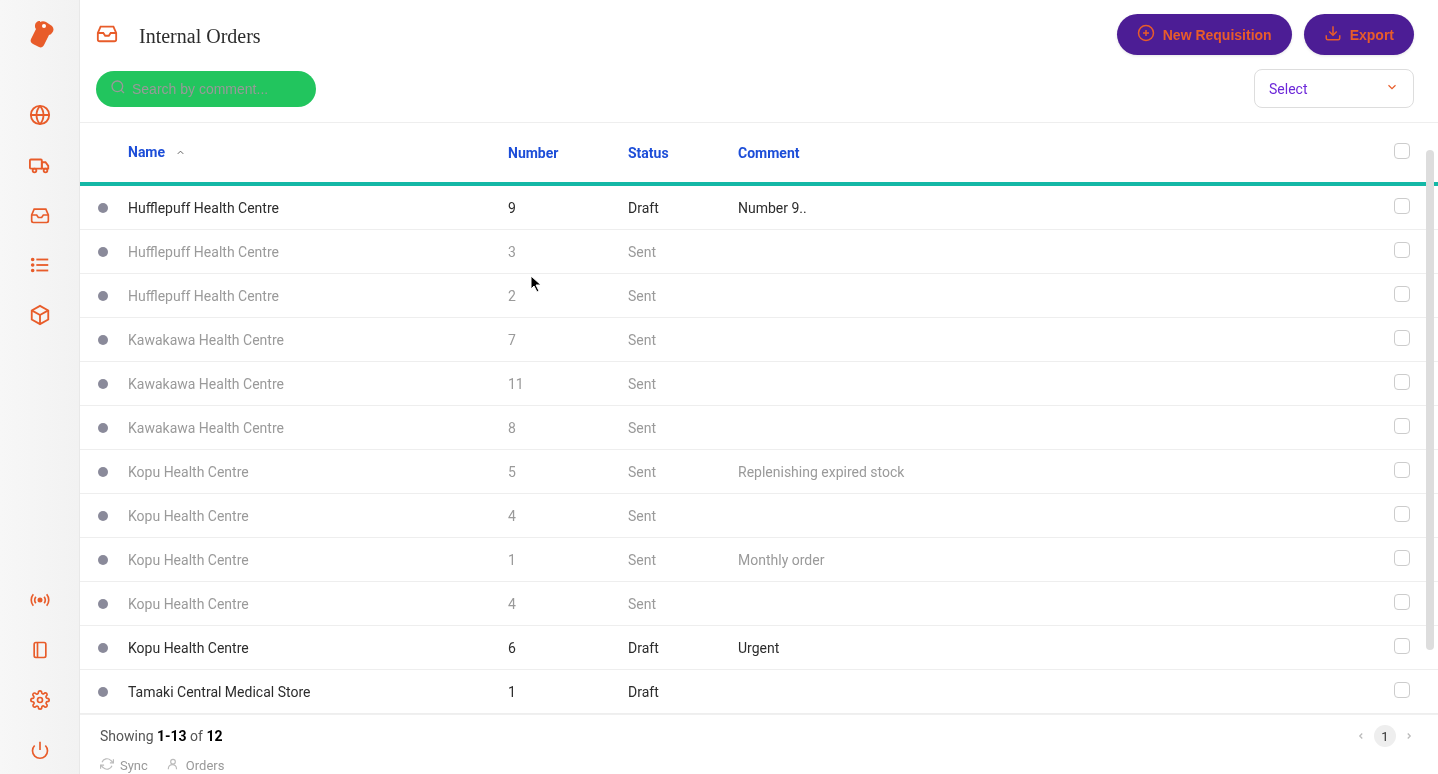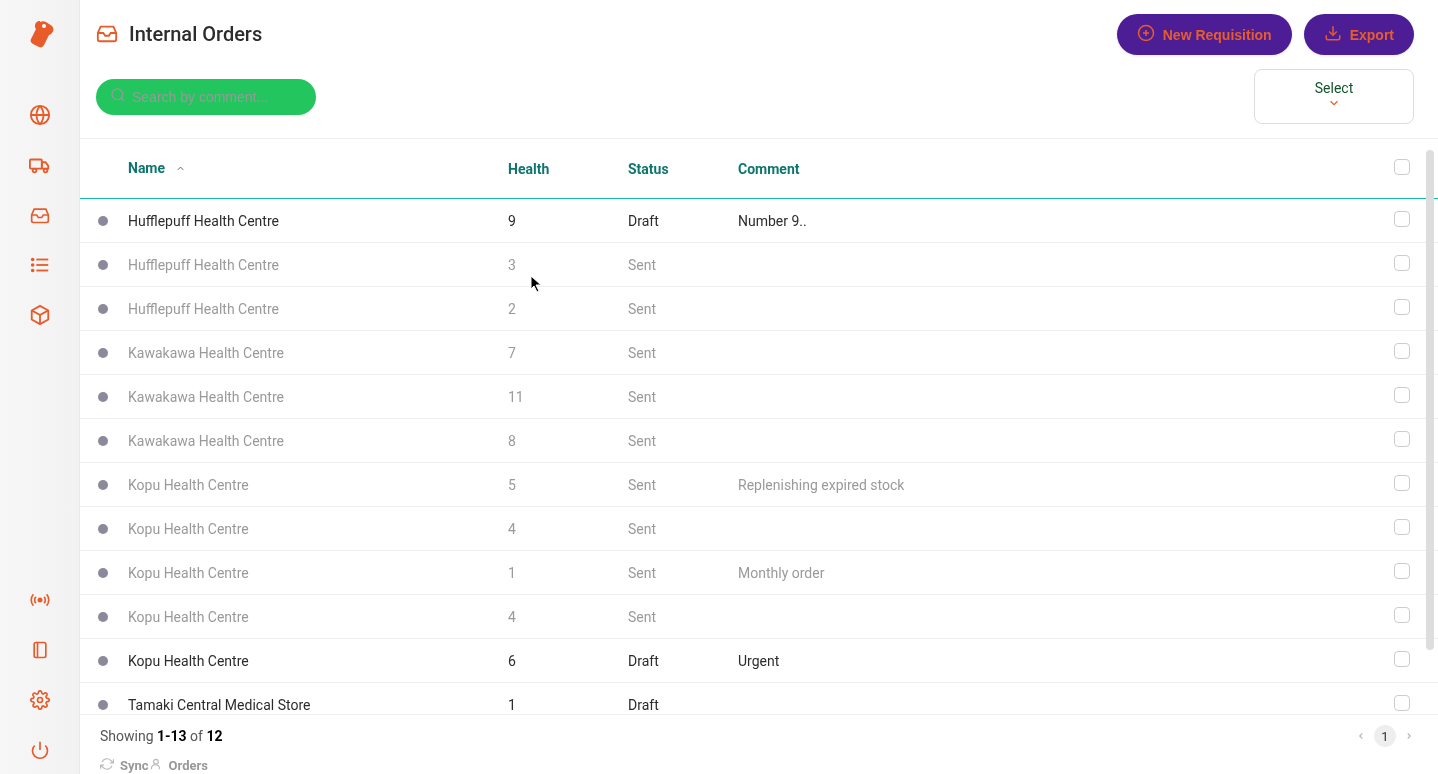--- a/index.html
+++ b/index.html
@@ -60,23 +60,24 @@
       overflow: hidden;
     }
     .header {
       display: flex;
       align-items: center;
       padding: 14px 24px 8px 16px;
       gap: 12px;
     }
     .page-title-wrap {
       display: flex;
-      align-items: flex-start;
-      gap: 11px;
+      align-items: flex-end;
+      gap: 21px;
       color: #e85c2a;
+      font-family: Liberation Serif, serif;
     }
     .page-title {
       font-size: 20px;
       font-weight: 500;
       color: #2c2c2c;
     }
     .header-spacer { flex: 1; }
     .btn {
       display: inline-flex;
       align-items: center;
@@ -118,42 +119,41 @@
     .search-input::placeholder { color: #999; }
     .select-box {
       margin-left: auto;
       display: flex;
       align-items: center;
       justify-content: space-between;
       border: 1px solid #ddd;
       border-radius: 8px;
       padding: 10px 14px;
       width: 160px;
-      color: #14532d;
+      color: #6d28d9;
       font-size: 14px;
       cursor: pointer;
-      flex-direction: column;
     }
     .table-wrap {
       border-top: 1px solid #eee;
       flex: 1;
       overflow: hidden;
       position: relative;
     }
     table {
       width: 100%;
       border-collapse: collapse;
     }
     thead th {
       text-align: left;
       font-size: 14px;
       font-weight: 700;
-      color: #0f766e;
+      color: #1d4ed8;
       padding: 20px 10px;
-      border-bottom: 1px solid #14b8a6;
+      border-bottom: 4px solid #14b8a6;
       background: #fff;
     }
     .col-bullet { width: 32px; padding-left: 18px !important; }
     .col-name { width: 380px; }
     .col-number { width: 120px; }
     .col-status { width: 110px; }
     .col-comment {  }
     .col-check { width: 60px; text-align: center !important; padding-right: 22px !important;}
     tbody tr {
       border-bottom: 1px solid #eee;
@@ -215,24 +215,24 @@
       font-size: 13px;
     }
     .page-arrow {
       cursor: pointer;
       color: #bbb;
       font-size: 14px;
     }
     .status-bar {
       display: flex;
       align-items: center;
+      gap: 18px;
       padding: 4px 2px 0 20px;
       font-size: 13px;
       color: #999;
-      font-weight: bold;
     }
     .status-item {
       display: flex;
       align-items: center;
       gap: 6px;
     }
     .scrollbar-fake {
       position: absolute;
       right: 4px;
       top: 128px;
@@ -392,21 +392,21 @@
         <tr>
           <th class="col-bullet"></th>
           <th class="col-name">
             <span>Name</span>
             <span class="sort-icon">
               <svg width="11" height="11" viewBox="0 0 24 24" fill="none" stroke="#555" stroke-width="2">
                   <polyline points="6 15 12 9 18 15"></polyline>
                 </svg>
             </span>
           </th>
-          <th class="col-number"><span>Health</span></th>
+          <th class="col-number"><span>Number</span></th>
           <th class="col-status"><span>Status</span></th>
           <th class="col-comment"><span>Comment</span></th>
           <th class="col-check"><span class="row-check"></span></th>
         </tr>
       </thead>
       <tbody id="table-body">
       <tr>
     <td class="col-bullet"><span class="bullet"></span></td>
     <td class="col-name">Hufflepuff Health Centre</td>
     <td class="col-number">9</td>

